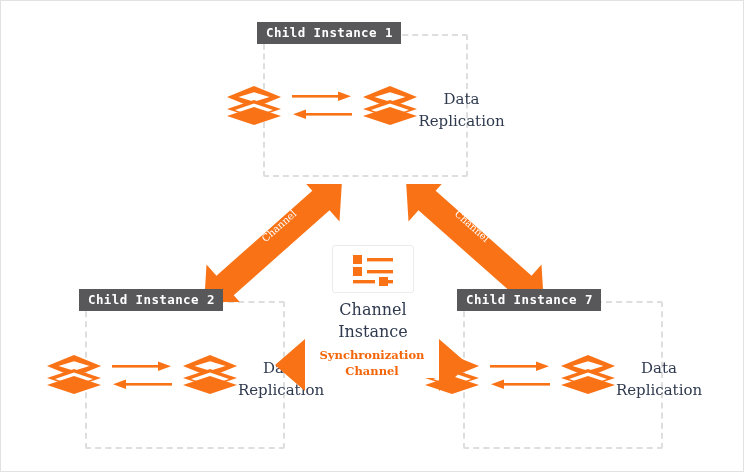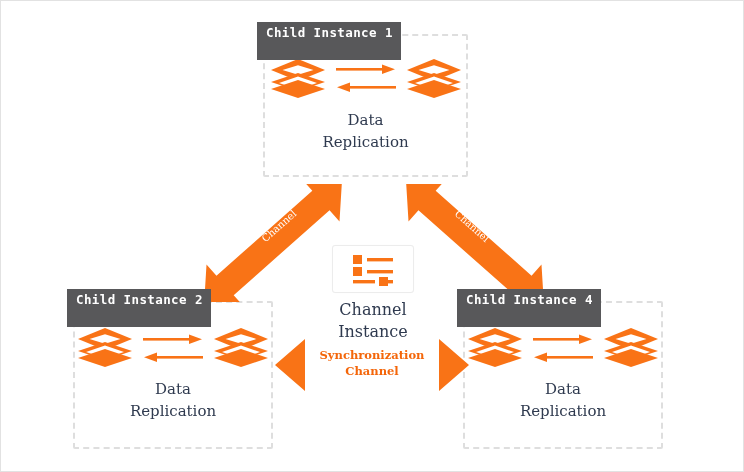--- a/index.html
+++ b/index.html
@@ -27,30 +27,30 @@
   }
   .box-title{
     position:absolute;
     top:-14px;left:-8px;
     background:#58585a;
     color:#ffffff;
     font-family:"DejaVu Sans Mono","Liberation Mono",monospace;
     font-size:12.5px;
     font-weight:700;
     letter-spacing:.4px;
-    padding:4px 8px 20px 9px;
+    padding:4px 8px 4px 9px;
     white-space:nowrap;
     line-height:1.15;
     z-index:6;
   }
   .box-inner{
     position:absolute;
     left:0;right:0;top:0;bottom:0;
     display:flex;
-    flex-direction:column;
+    flex-direction:row;
     align-items:center;
     justify-content:center;
   }
   .repl-row{
     display:flex;
     align-items:center;
     justify-content:center;
     gap:10px;
   }
   .repl-caption{
@@ -210,21 +210,21 @@
           <path fill="#F97316" d="M28 26 L55 35 L28 44 L1 35 Z" transform="translate(0,-4)"></path>
         </svg>
       </div>
       <div class="repl-caption">
         <span>Data</span>
         <span>Replication</span>
       </div>
     </div>
   </div>
 
-  <div class="instance-box" style="left:72px;top:300px;width:200px;height:148px;">
+  <div class="instance-box" style="left:84px;top:300px;width:200px;height:148px;">
     <div class="box-title">Child Instance 2</div>
     <div class="box-inner">
       <div class="repl-row">
         <svg width="56" height="42" viewBox="0 0 56 42">
           <path fill="#F97316" d="M28 1 L55 12 L28 23 L1 12 Z"></path>
           <path fill="#ffffff" d="M28 7.2 L43.5 12 L28 16.8 L12.5 12 Z"></path>
           <path fill="#F97316" d="M28 18 L55 27 L28 36 L1 27 Z" transform="translate(0,-3)"></path>
           <path fill="#ffffff" d="M28 22 L47 28.5 L28 35 L9 28.5 Z" transform="translate(0,-3.4)"></path>
           <path fill="#F97316" d="M28 26 L55 35 L28 44 L1 35 Z" transform="translate(0,-4)"></path>
         </svg>
@@ -247,21 +247,21 @@
         </svg>
       </div>
       <div class="repl-caption">
         <span>Data</span>
         <span>Replication</span>
       </div>
     </div>
   </div>
 
   <div class="instance-box" style="left:462px;top:300px;width:200px;height:148px;">
-    <div class="box-title">Child Instance 4</div>
+    <div class="box-title">Child Instance 7</div>
     <div class="box-inner">
       <div class="repl-row">
         <svg width="56" height="42" viewBox="0 0 56 42">
           <path fill="#F97316" d="M28 1 L55 12 L28 23 L1 12 Z"></path>
           <path fill="#ffffff" d="M28 7.2 L43.5 12 L28 16.8 L12.5 12 Z"></path>
           <path fill="#F97316" d="M28 18 L55 27 L28 36 L1 27 Z" transform="translate(0,-3)"></path>
           <path fill="#ffffff" d="M28 22 L47 28.5 L28 35 L9 28.5 Z" transform="translate(0,-3.4)"></path>
           <path fill="#F97316" d="M28 26 L55 35 L28 44 L1 35 Z" transform="translate(0,-4)"></path>
         </svg>
         <span class="mini-arrows">

